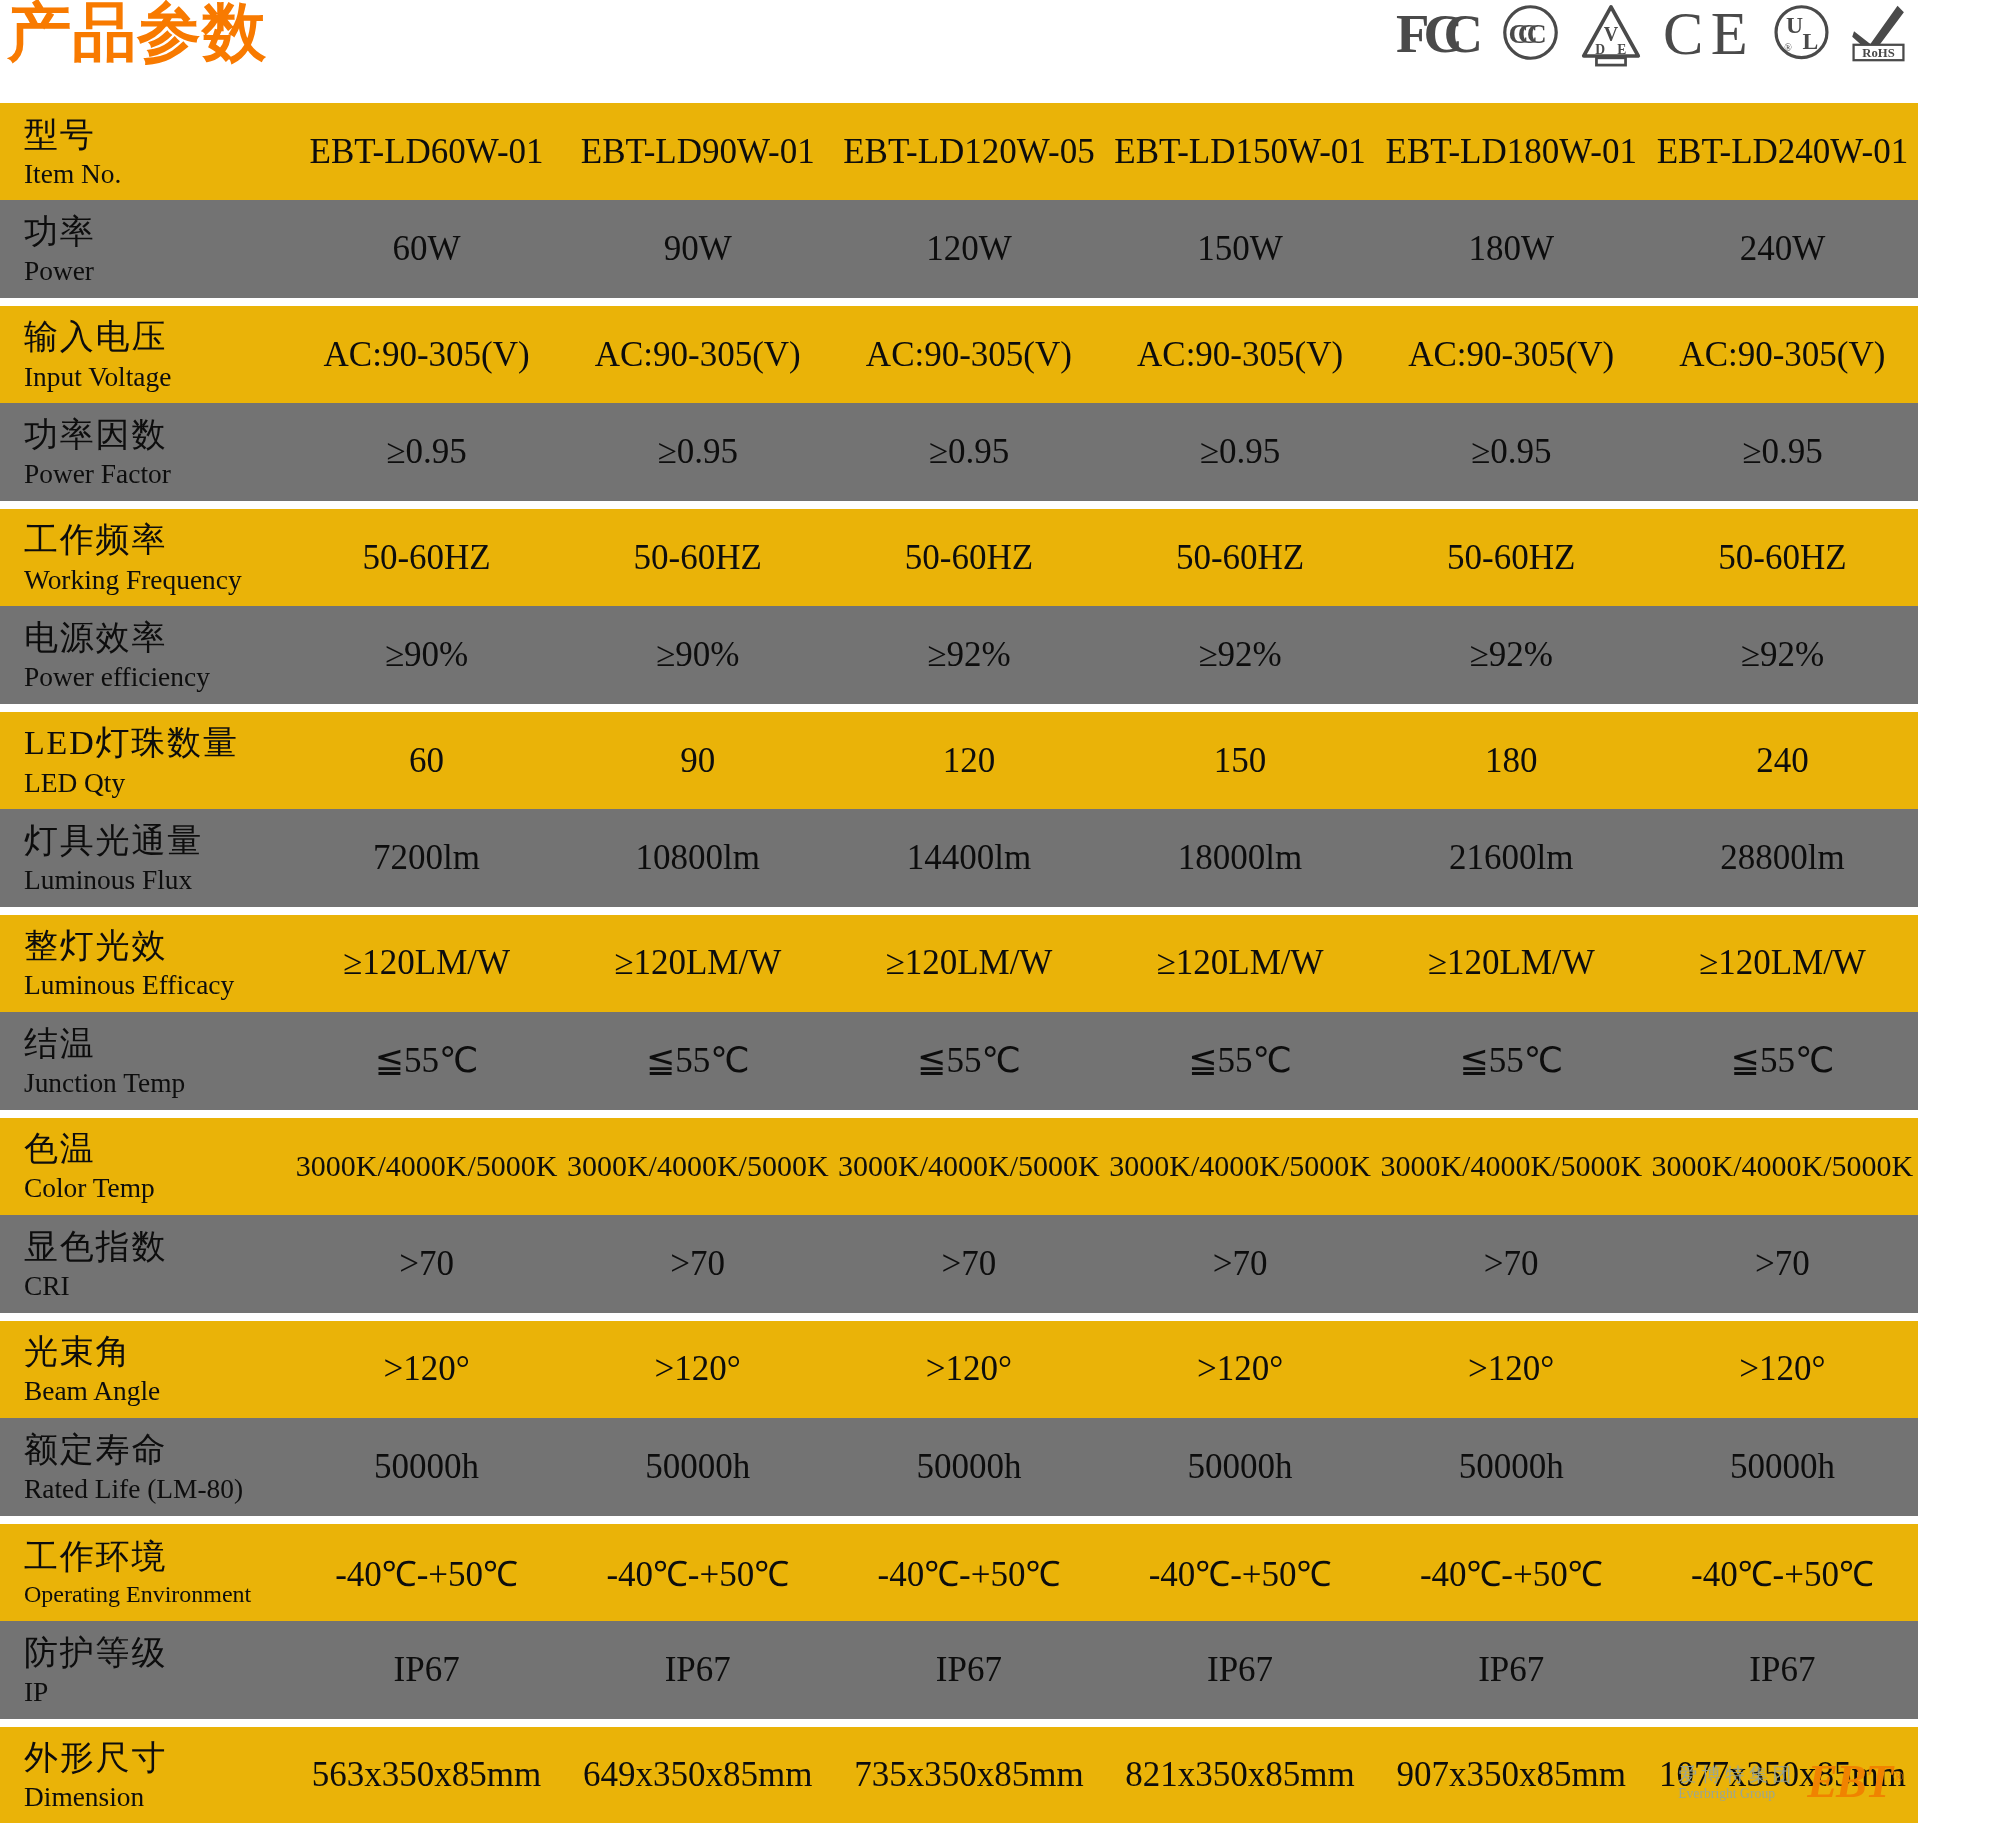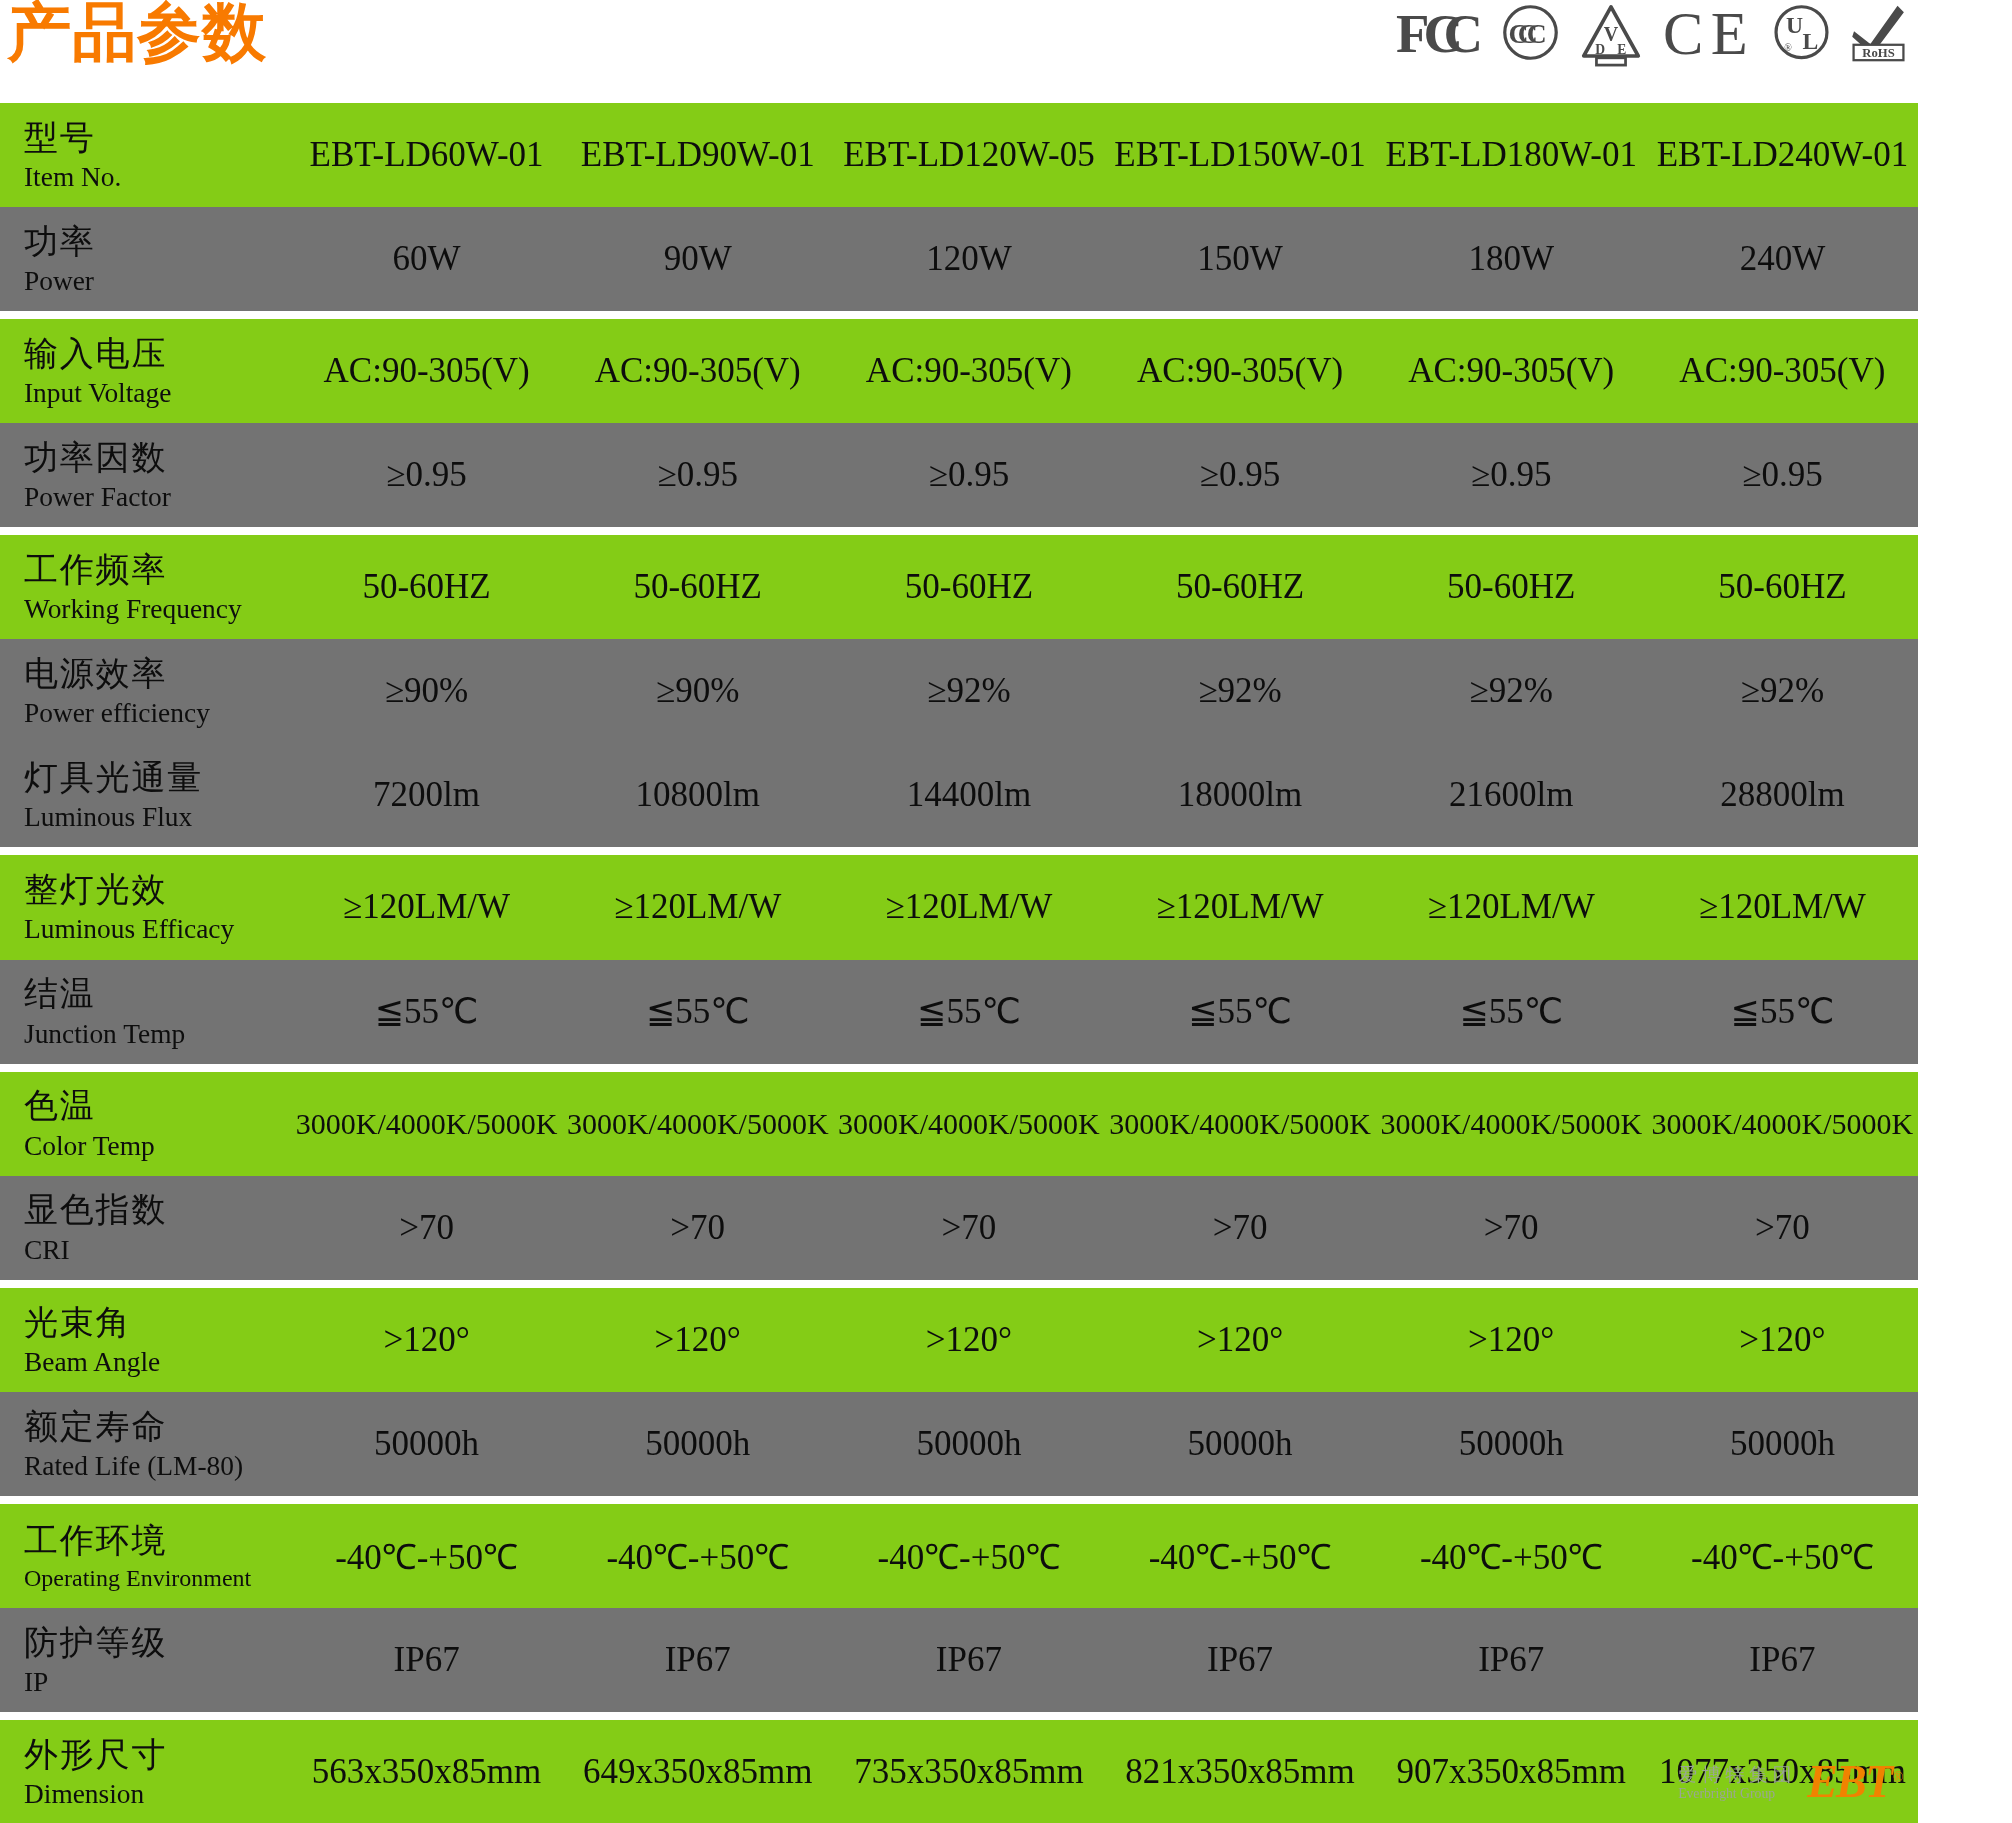--- a/index.html
+++ b/index.html
@@ -24,21 +24,21 @@
   .spec-table{
     position:absolute;top:95px;left:0;right:0;bottom:0;
     display:flex;flex-direction:column;
   }
   .row{
     flex:1;
     display:grid;
     grid-template-columns:291px repeat(6,1fr);
     align-items:center;
   }
-  .row.green{background:#84cc16;margin-top:8px;}
+  .row.green{background:#eab308;margin-top:8px;}
   .row.white{background:#737373;}
   .label-cell{padding-left:24px;}
   .label-cell .cn{font-size:34px;line-height:1.3;letter-spacing:1.8px;color:#0d0d0d;}
   .label-cell .en{font-size:27.4px;line-height:1.25;color:#0d0d0d;}
   .label-cell .en.small{font-size:24px;}
   .val{text-align:center;font-size:35px;color:#0d0d0d;white-space:nowrap;}
   .val.tight{font-size:30px;}
   
   .watermark{
     position:absolute;right:14.6px;bottom:23px;
@@ -170,20 +170,32 @@
           <div class="cn">电源效率</div>
           <div class="en">Power efficiency</div>
         </div>
         <div class="val">≥90%</div>
         <div class="val">≥90%</div>
         <div class="val">≥92%</div>
         <div class="val">≥92%</div>
         <div class="val">≥92%</div>
         <div class="val">≥92%</div>
       </div>
+      <div class="row green">
+        <div class="label-cell">
+          <div class="cn">LED灯珠数量</div>
+          <div class="en">LED Qty</div>
+        </div>
+        <div class="val">60</div>
+        <div class="val">90</div>
+        <div class="val">120</div>
+        <div class="val">150</div>
+        <div class="val">180</div>
+        <div class="val">240</div>
+      </div>
       <div class="row white">
         <div class="label-cell">
           <div class="cn">灯具光通量</div>
           <div class="en">Luminous Flux</div>
         </div>
         <div class="val">7200lm</div>
         <div class="val">10800lm</div>
         <div class="val">14400lm</div>
         <div class="val">18000lm</div>
         <div class="val">21600lm</div>

